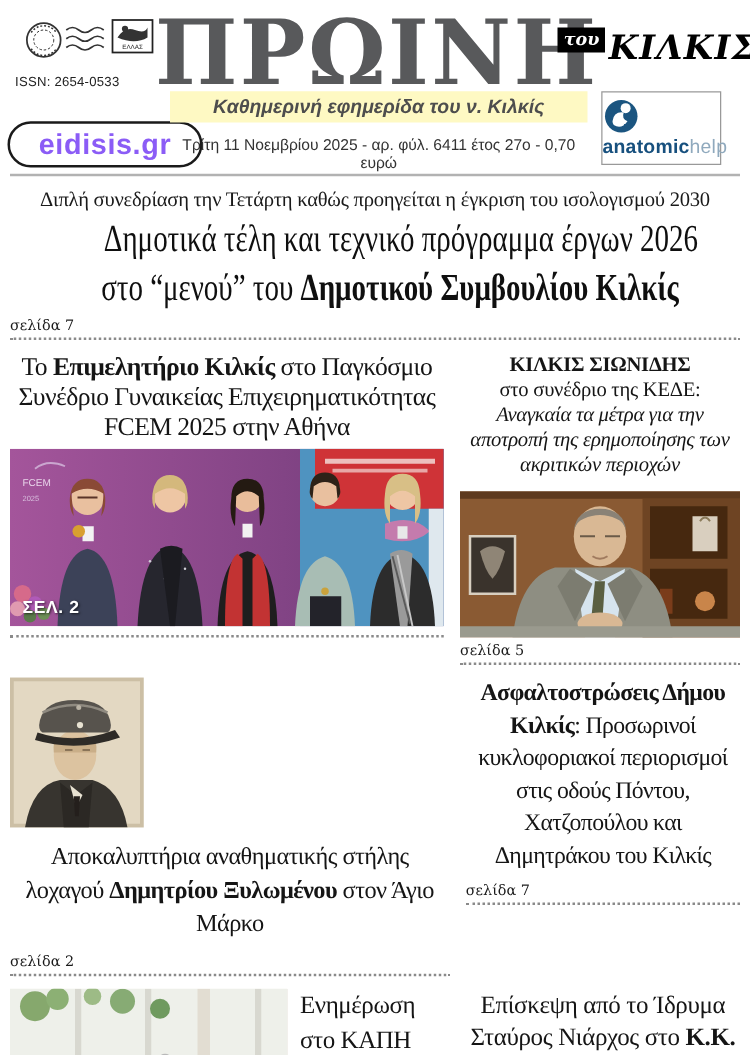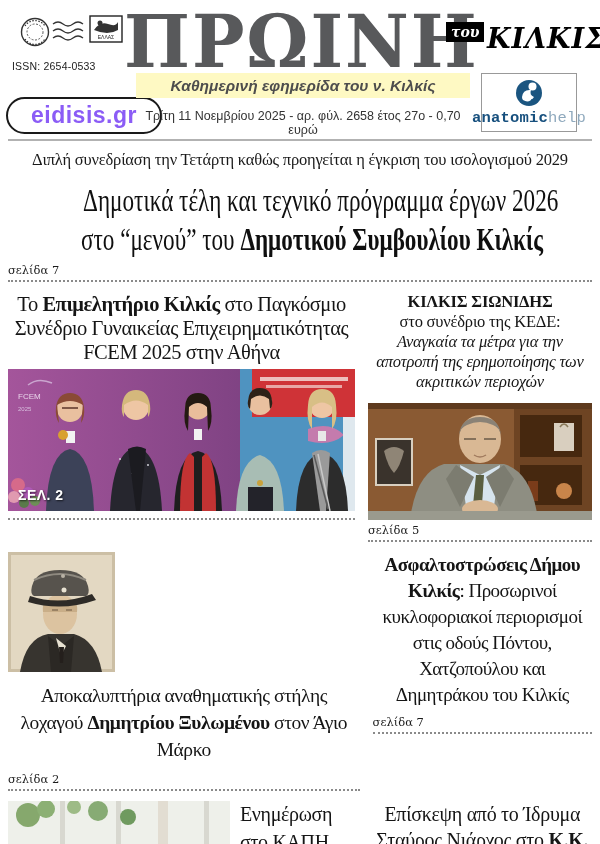--- a/index.html
+++ b/index.html
@@ -20,31 +20,31 @@
   .tou-box { position:absolute; left:446px; top:22px; background:#000; color:#fff;
     font-family:"DejaVu Serif",serif; font-style:italic; font-weight:bold; font-size:14px; padding:2px 5px; }
   .region { position:absolute; left:487px; top:23px; font-family:"DejaVu Serif",serif;
     font-style:italic; font-weight:bold; font-size:27px; color:#000; letter-spacing:1px; }
   .subtitle-bar { position:absolute; left:136px; top:73px; width:334px; height:25px; background:#fef9c3;
     display:flex; align-items:center; justify-content:center; font-style:italic; font-weight:bold;
     font-size:15.5px; color:#4d4d4d; }
   .dateline { position:absolute; left:136px; top:109px; width:334px; text-align:center;
     font-size:12.5px; color:#333; }
   .sponsor { position:absolute; left:481px; top:73px; width:96px; height:59px; border:1px solid #999;
-    display:flex; flex-direction:column; align-items:center; justify-content:center; gap:1px; background:#fff;font-family:Liberation Mono, monospace; }
+    display:flex; flex-direction:column; align-items:flex-start; justify-content:center; gap:1px; background:#fff; }
   .sponsor-name { font-size:15.5px; letter-spacing:0.2px; }
   .sponsor-name .b2 { font-weight:bold; color:#17507e; }
   .sponsor-name .l2 { color:#8fa9bd; }
   .header-rule { position:absolute; left:8px; right:8px; top:139px; border-top:2px solid #b2b2b2; }
 
   
   .main { padding:0 8px; }
   .lead { text-align:center; padding-top:9px; }
   .kicker { font-family:"Liberation Serif",serif; font-size:16.5px; letter-spacing:-0.2px; color:#1a1a1a; }
-  .headline { margin-top:12px; }
+  .headline { margin-top:2px; }
   .hl-line { display:inline-block; white-space:nowrap; font-family:"Liberation Serif",serif;
     font-size:30.5px; line-height:39px; color:#0f0f0f; transform:scaleX(0.76); transform-origin:center top; }
   .pageref { font-family:"DejaVu Serif",serif; font-size:11.5px; color:#1a1a1a; text-align:left;
     padding:1px 0 3px; border-bottom:2px dotted #8a8a8a; }
   .lead .pageref { margin-top:2px; }
 
   
   .row { display:flex; gap:13px; margin-top:10px; align-items:flex-start; }
   .col-l { width:359px; }
   .col-r { width:224px; }
@@ -106,39 +106,39 @@
 
     <div class="site-oval">
       <span>eidisis.gr</span>
     </div>
 
     <div class="masthead">ΠΡΩΙΝΗ</div>
     <div class="tou-box">του</div>
     <div class="region">ΚΙΛΚΙΣ</div>
 
     <div class="subtitle-bar">Καθημερινή εφημερίδα του ν. Κιλκίς</div>
-    <div class="dateline">Τρίτη 11 Νοεμβρίου 2025 - αρ. φύλ. 2658  έτος 27ο - 0,70 ευρώ</div>
+    <div class="dateline">Τρίτη 11 Νοεμβρίου 2025 - αρ. φύλ. 6411  έτος 27ο - 0,70 ευρώ</div>
 
     <div class="sponsor">
       <svg width="30" height="30" viewBox="0 0 30 30">
         <circle cx="15" cy="15" r="13" fill="#1b5580"></circle>
         <circle cx="18.5" cy="8.5" r="4" fill="#fff"></circle>
         <path d="M8,19 q1,-8 9,-7 q-2,5 3,7 q-5,7 -11,3 q-1,-1 -1,-3 z" fill="#fff"></path>
         <path d="M17,21 q4,2 7,-1 q-1,5 -6,4 z" fill="#1b5580"></path>
       </svg>
       <div class="sponsor-name"><span class="b2">anatomic</span><span class="l2">help</span></div>
     </div>
 
     <div class="header-rule"></div>
   </div>
 
   <div class="main">
 
     <div class="lead">
-      <div class="kicker">Διπλή συνεδρίαση την Τετάρτη καθώς προηγείται η έγκριση του ισολογισμού  2029</div>
+      <div class="kicker">Διπλή συνεδρίαση την Τετάρτη καθώς προηγείται η έγκριση του ισολογισμού  2030</div>
       <div class="headline">
         <span class="hl-line">Δημοτικά τέλη και τεχνικό πρόγραμμα έργων 2026</span><br>
         <span class="hl-line"><span>στο “μενού” του </span><span class="b">Δημοτικού Συμβουλίου Κιλκίς</span></span>
       </div>
       <div class="pageref">σελίδα 7</div>
     </div>
 
     <div class="row">
 
       <div class="col-l">

